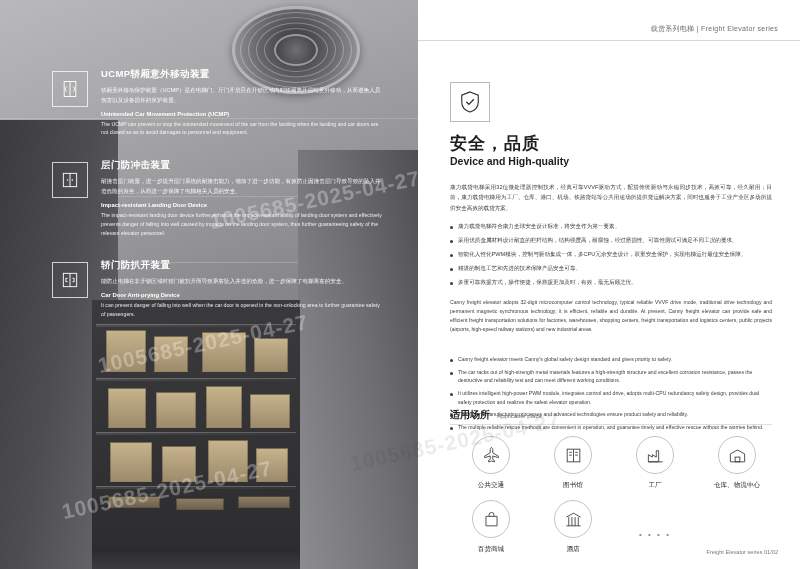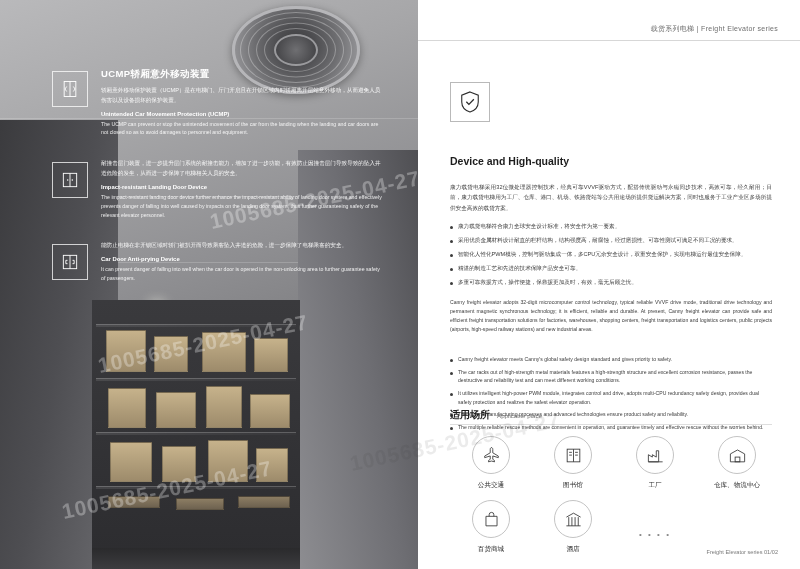--- a/index.html
+++ b/index.html
@@ -331,36 +331,38 @@
       <div class="feature">
         <div class="feat-icon">
           <svg width="20" height="20" viewBox="0 0 24 24" fill="none" stroke="#ffffff" stroke-width="1.1">
             <rect x="4" y="4" width="16" height="16"></rect>
             <line x1="12" y1="4" x2="12" y2="20"></line>
             <circle cx="9.2" cy="12" r="0.9" fill="#ffffff" stroke="none"></circle>
             <circle cx="14.8" cy="12" r="0.9" fill="#ffffff" stroke="none"></circle>
           </svg>
         </div>
         <div class="feat-body">
+          <div class="feat-title-cn">层门防冲击装置</div>
           <div class="feat-desc-cn">耐撞击层门装置，进一步提升层门系统的耐撞击能力，增加了进一步功能，有效防止因撞击层门导致导致的坠入井道危险的发生，从而进一步保障了电梯相关人员的安全。</div>
           <div class="feat-title-en">Impact-resistant Landing Door Device</div>
           <div class="feat-desc-en">The impact-resistant landing door device further enhance the impact-resistant ability of landing door system and effectively prevents danger of falling into well caused by impacts on the landing door system, thus further guaranteeing safety of the relevant elevator personnel.</div>
         </div>
       </div>
 
       <div class="feature">
         <div class="feat-icon">
           <svg width="20" height="20" viewBox="0 0 24 24" fill="none" stroke="#ffffff" stroke-width="1.1">
             <rect x="4" y="4" width="16" height="16"></rect>
             <line x1="12" y1="4" x2="12" y2="20"></line>
             <path d="M9 10 h-2 v4 h2"></path>
             <path d="M15 10 h2 v4 h-2"></path>
           </svg>
         </div>
         <div class="feat-body">
+          <div class="feat-title-cn">轿门防扒开装置</div>
           <div class="feat-desc-cn">能防止电梯在非开锁区域时轿门被扒开而导致乘客坠入井道的危险，进一步保障了电梯乘客的安全。</div>
           <div class="feat-title-en">Car Door Anti-prying Device</div>
           <div class="feat-desc-en">It can prevent danger of falling into well when the car door is opened in the non-unlocking area to further guarantee safety of passengers.</div>
         </div>
       </div>
 
     </div>
 
     <div class="wm" style="left:208px; top:188px;">1005685-2025-04-27</div>
     <div class="wm" style="left:96px;  top:332px;">1005685-2025-04-27</div>
@@ -376,20 +378,21 @@
       <span>Freight Elevator series</span>
     </div>
 
     <div class="shield-wrap">
       <svg width="22" height="24" viewBox="0 0 24 26" fill="none" stroke="#2b2b2b" stroke-width="1.2">
         <path d="M12 2 L21 5.5 V13 C21 18.5 16.8 22.4 12 24 C7.2 22.4 3 18.5 3 13 V5.5 Z"></path>
         <path d="M8 12.8 l2.8 2.8 L16.2 10" stroke-width="1.4"></path>
       </svg>
     </div>
 
+    <div class="title-cn">安全，品质</div>
     <div class="title-en">Device and High-quality</div>
 
     <div class="para-cn">康力载货电梯采用32位微处理器控制技术，经典可靠VVVF驱动方式，配搭传统驱动与永磁同步技术，高效可靠，经久耐用；目前，康力载货电梯用为工厂、仓库、港口、机场、铁路货站等公共用途场所提供货运解决方案，同时也服务于工业产业区多场所提供安全高效的载货方案。</div>
 
     <div class="bullets-cn">
       <div class="bullet">
           <span class="dot"></span>
           <span class="txt">康力载货电梯符合康力全球安全设计标准，将安全作为第一要素。</span>
         </div>
       <div class="bullet">

